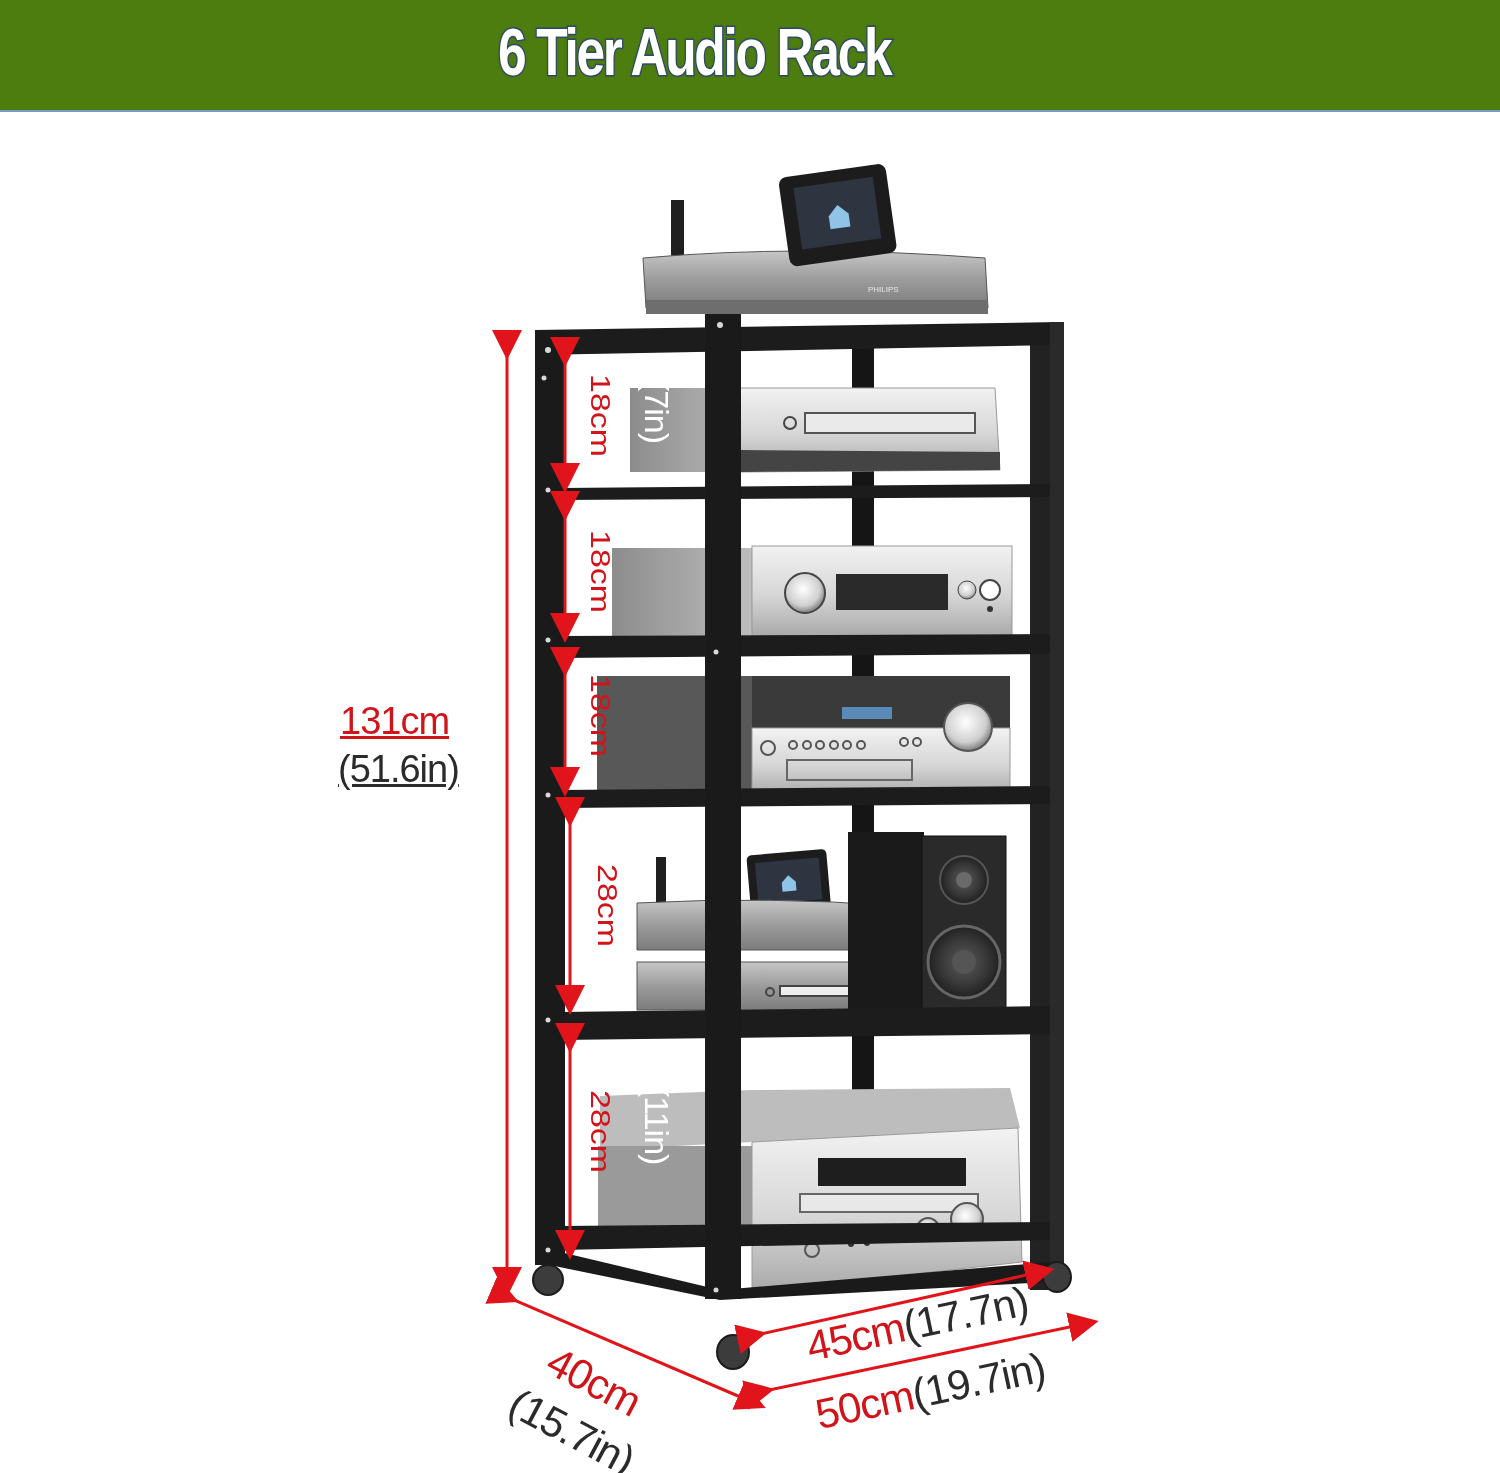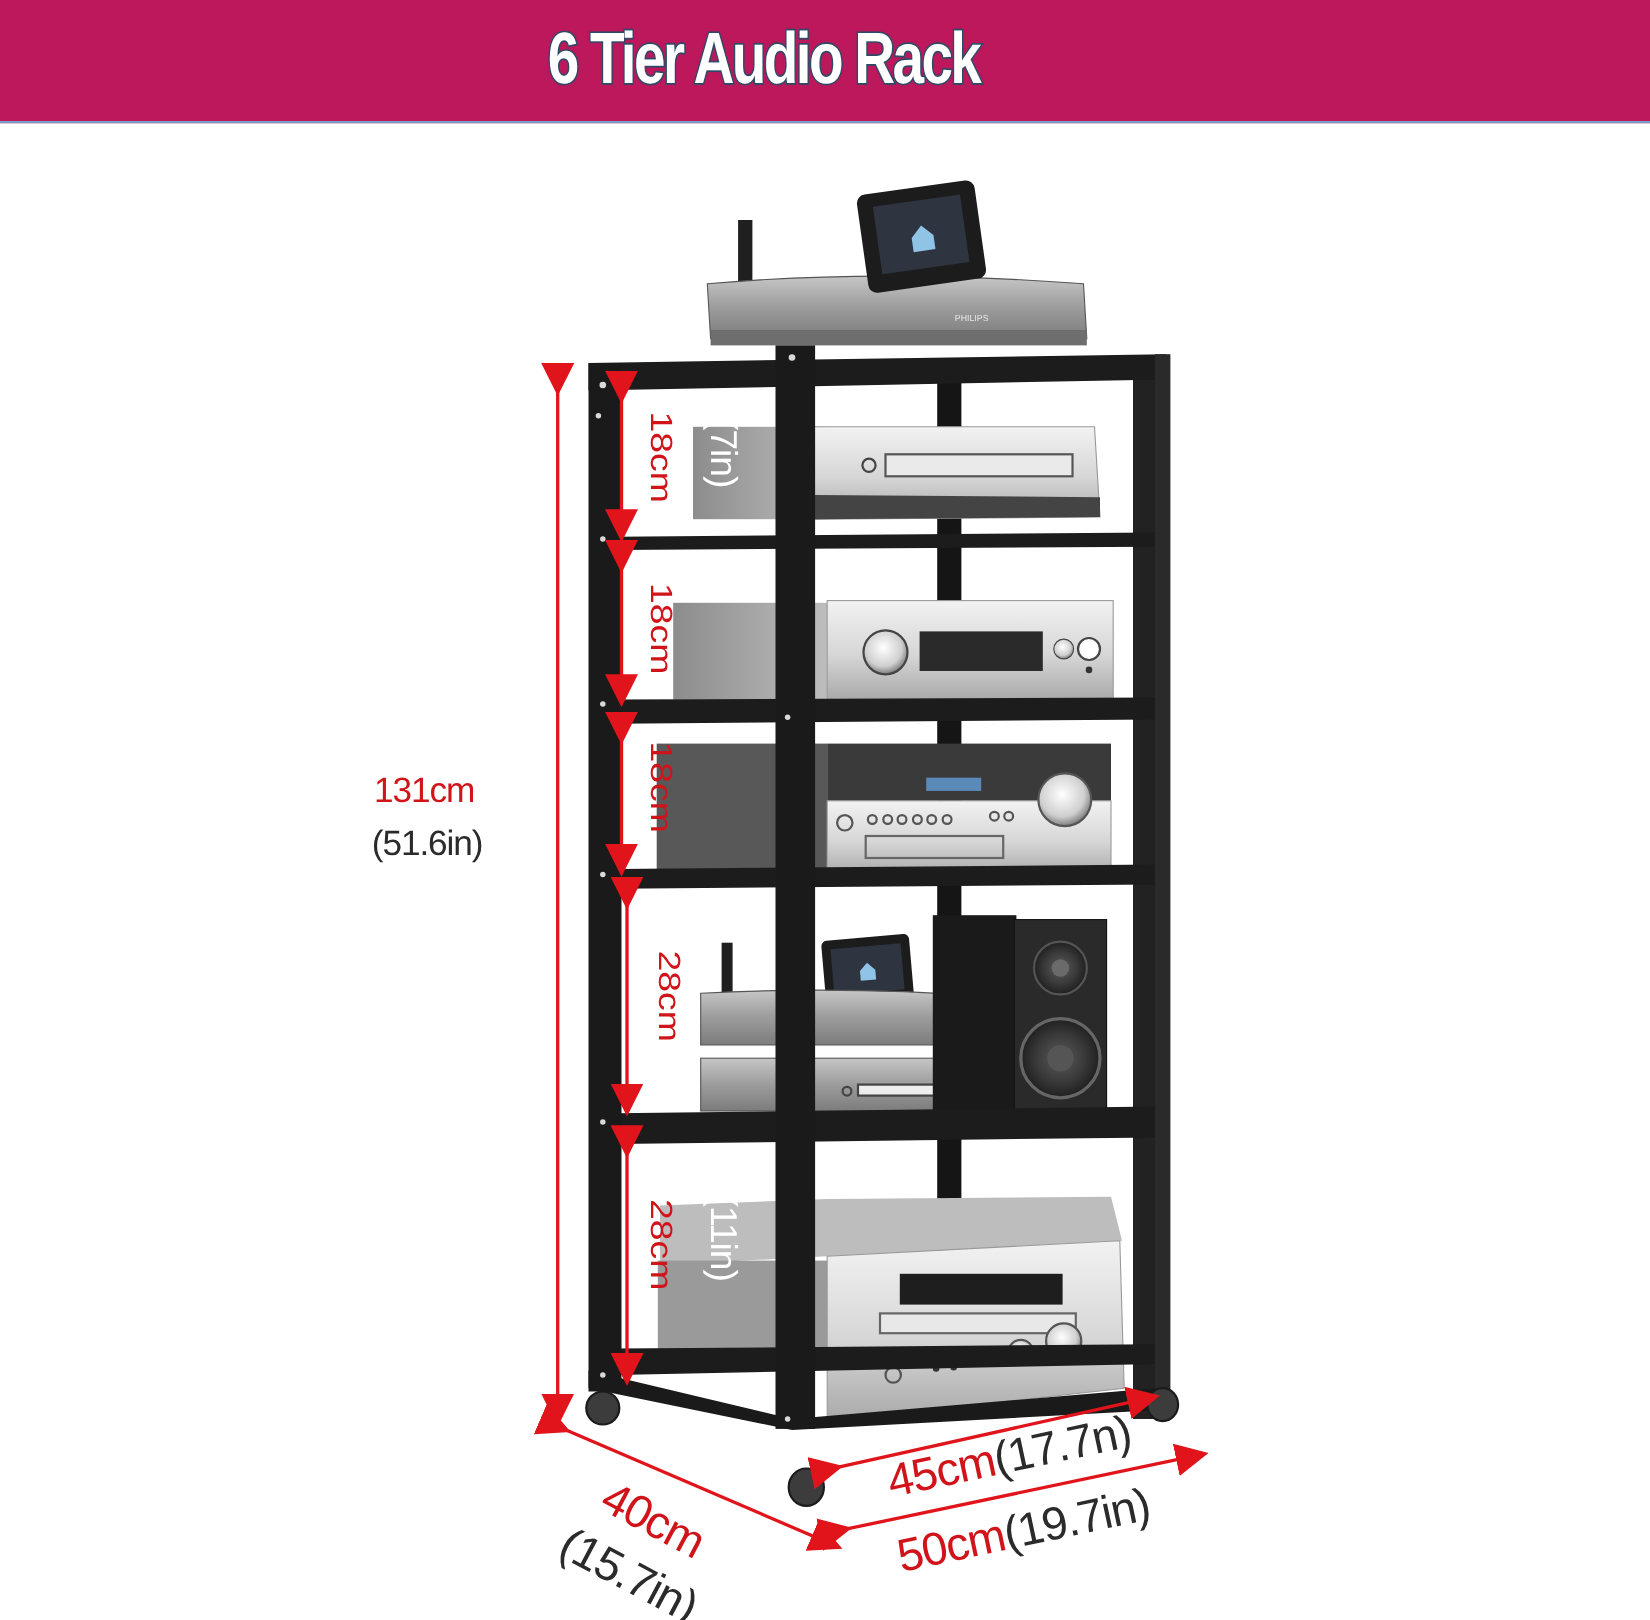--- a/index.html
+++ b/index.html
@@ -3,41 +3,41 @@
   <meta charset="utf-8">
   <style>
     html, body { margin: 0; padding: 0; }
     body {
       width: 1500px; height: 1473px; position: relative; overflow: hidden;
       background: #ffffff;
       font-family: "Liberation Sans", sans-serif;
     }
     .header {
       position: absolute; left: 0; top: 0; width: 1500px; height: 110px;
-      background: #be185d;
+      background: #4d7c0f;
       border-bottom: 2px solid #7a9cc4;
     }
     .title {
       position: absolute; left: 498px; top: 14px;
       font-family: "Liberation Sans", sans-serif;
       font-weight: bold; font-size: 66px; letter-spacing: -3px;
       color: #ffffff;
       transform: scaleX(0.78); transform-origin: left top;
       -webkit-text-stroke: 3px #2f4a66;
       paint-order: stroke fill;
       text-shadow: 0 0 3px #2f4a66;
       white-space: nowrap;
     }
     .stage { position: absolute; left: 0; top: 112px; width: 1256px; height: 1361px; }
     svg.art { position: absolute; left: 0; top: 0; }
     .lbl { position: absolute; white-space: nowrap; line-height: 1; }
     .red { color: #d0141a; }
     .dark { color: #2b2b2b; }
     .white { color: #ffffff; }
-    .big { font-size: 32px; letter-spacing: -1px; }
+    .big { font-size: 38px; letter-spacing: -1px; text-decoration: underline; }
     .vert { transform: rotate(90deg); transform-origin: left top; font-size: 34px; letter-spacing: -1px; }
     .vert-narrow { transform: rotate(90deg) scaleY(0.82); transform-origin: left top; font-size: 34px; }
     .skew2 { transform: rotate(28deg); transform-origin: left top; font-size: 42px; letter-spacing: -1px; }
   </style>
 </head>
 <body>
 
 <div class="header">
   <div class="title">6 Tier Audio Rack</div>
 </div>

